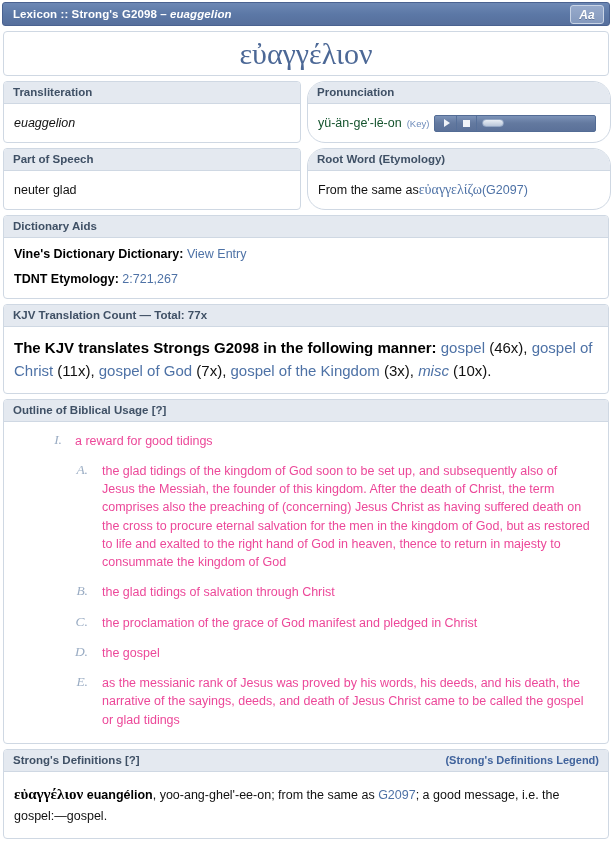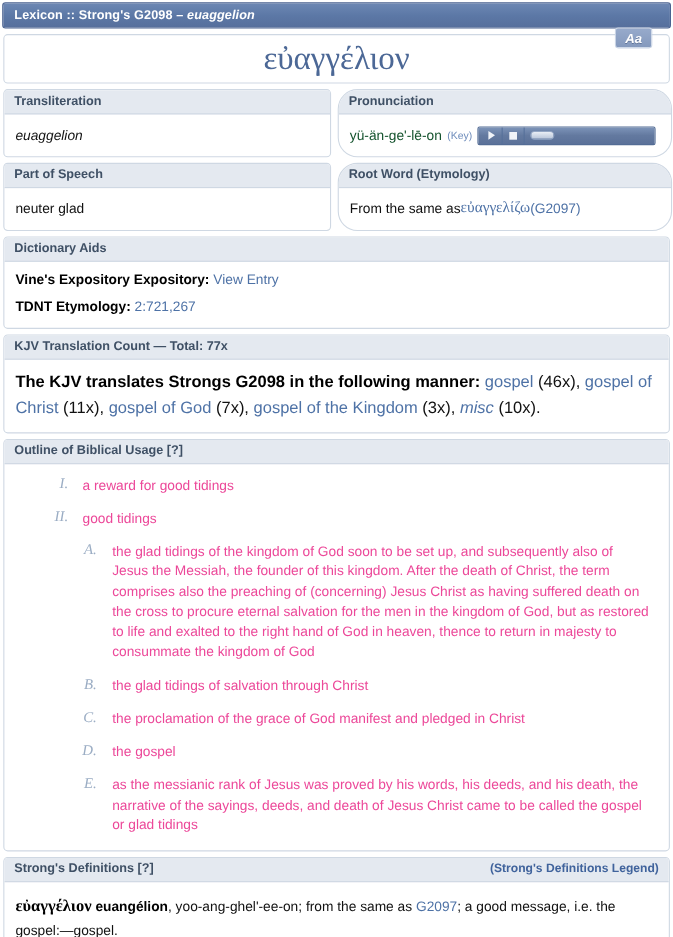--- a/index.html
+++ b/index.html
@@ -35,35 +35,34 @@
     font-weight: bold;
     letter-spacing: .1px;
     white-space: nowrap;
   }
   .titlebar-text .ital {
     font-style: italic;
     font-weight: bold;
   }
   .aa-button {
     position: absolute;
-    right: 16px; top: 2px;
+    right: 5px; top: 2px;
     width: 34px; height: 19px;
     background: linear-gradient(to bottom, #97aacb 0%, #8499bd 100%);
     border: 1px solid #c9d4e5;
     border-radius: 3px;
     color: #ffffff;
     font-size: 12px;
     font-weight: bold;
     font-style: italic;
     display: flex;
     align-items: center;
     justify-content: center;
     cursor: pointer;
     text-shadow: 0 1px 0 rgba(60,80,115,.5);
-    margin-top: 20px;
   }
 
   
   .panel {
     margin: 5px 3px 0 3px;
     border: 1px solid #cfd8e3;
     border-radius: 4px;
     background: #ffffff;
     overflow: hidden;
   }
@@ -311,21 +310,21 @@
       </div>
     </div>
   </div>
 
   <div class="panel">
     <div class="panel-head">
       <span>Dictionary Aids</span>
     </div>
     <div class="panel-body">
       <div class="aid-line">
-        <span class="aid-label">Vine's Expository Expository:</span>
+        <span class="aid-label">Vine's Dictionary Dictionary:</span>
         <span class="lnk">View Entry</span>
       </div>
       <div class="aid-line">
         <span class="aid-label">TDNT Etymology:</span>
         <span class="lnk">2:721,267</span>
       </div>
     </div>
   </div>
 
   <div class="panel">
@@ -340,24 +339,20 @@
 
   <div class="panel">
     <div class="panel-head">
       <span>Outline of Biblical Usage [?]</span>
     </div>
     <div class="outline-body" id="outline-body">
         <div class="ol-item lvl1">
           <div class="ol-marker">I.</div>
           <div class="ol-text">a reward for good tidings</div>
         </div>
-        <div class="ol-item lvl1">
-          <div class="ol-marker">II.</div>
-          <div class="ol-text">good tidings</div>
-        </div>
         <div class="ol-item lvl2">
           <div class="ol-marker">A.</div>
           <div class="ol-text">the glad tidings of the kingdom of God soon to be set up, and subsequently also of Jesus the Messiah, the founder of this kingdom. After the death of Christ, the term comprises also the preaching of (concerning) Jesus Christ as having suffered death on the cross to procure eternal salvation for the men in the kingdom of God, but as restored to life and exalted to the right hand of God in heaven, thence to return in majesty to consummate the kingdom of God</div>
         </div>
         <div class="ol-item lvl2">
           <div class="ol-marker">B.</div>
           <div class="ol-text">the glad tidings of salvation through Christ</div>
         </div>
         <div class="ol-item lvl2">
           <div class="ol-marker">C.</div>

